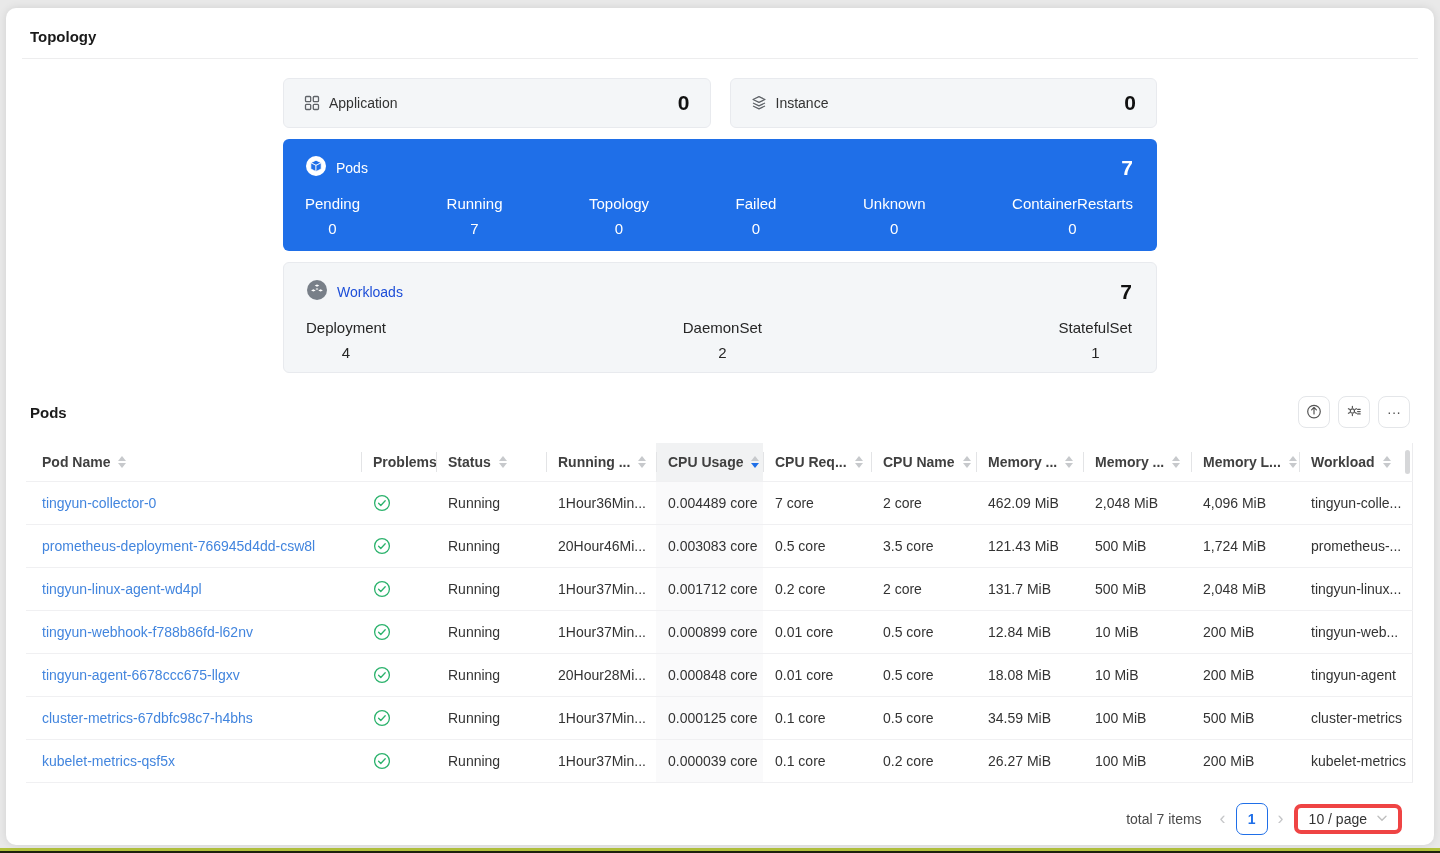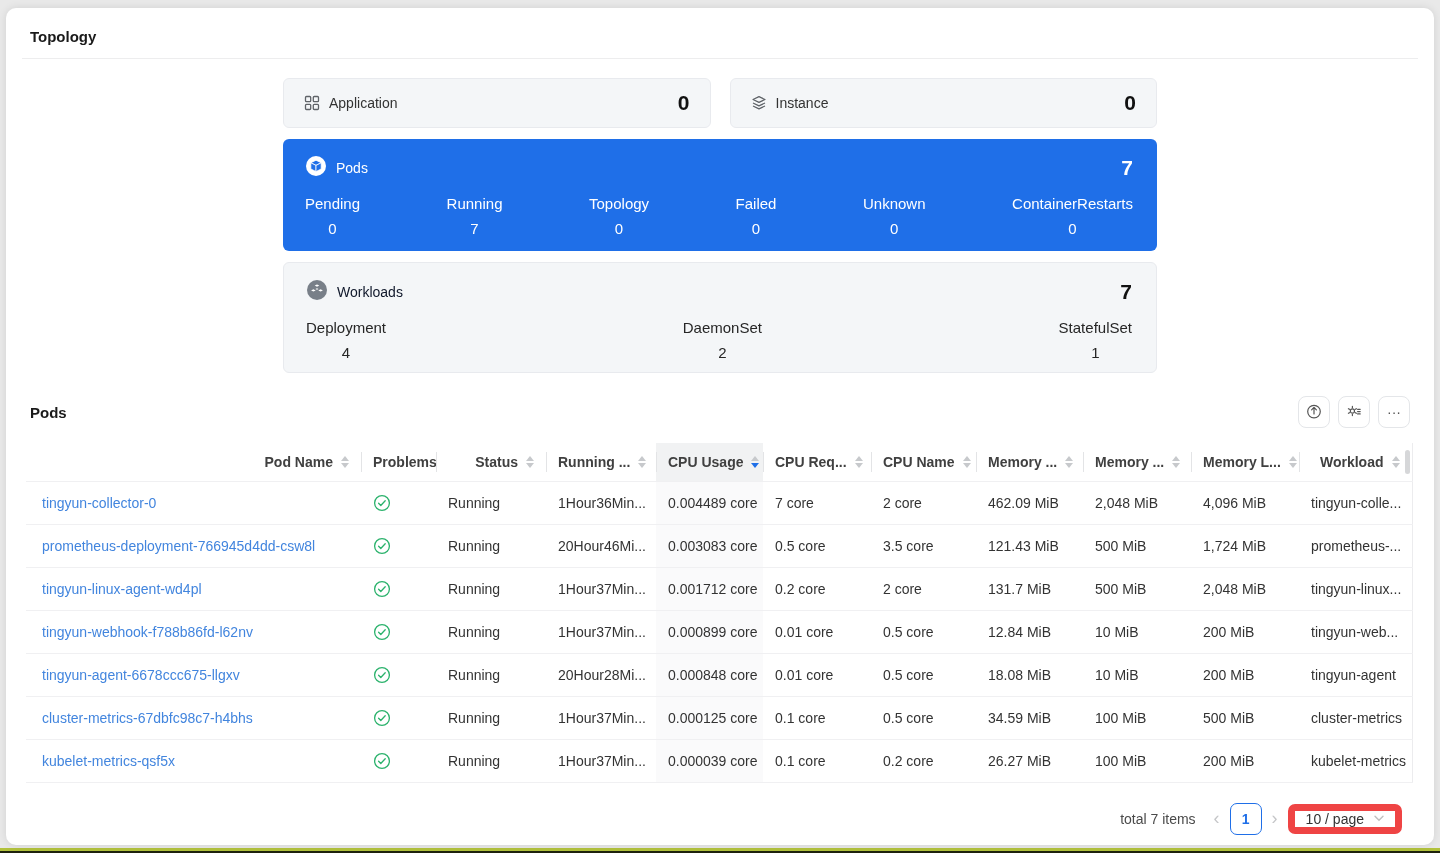--- a/index.html
+++ b/index.html
@@ -40,42 +40,42 @@
     padding:0 20px;
   }
   .mini-card .icon{display:flex;align-items:center;color:#5f6368;}
   .mini-card .label{margin-left:9px;font-size:14px;color:#333;}
   .mini-card .big-num{margin-left:auto;font-size:21px;font-weight:700;color:#111;}
   .big-card{margin-top:11px;border-radius:6px;padding:16px 24px 0 22px;height:112px;}
   .big-card.blue{background:var(--blue);color:#fff;}
   .big-card.gray{background:var(--card-bg);border:1px solid var(--card-border);height:111px;}
   .big-card .card-top{display:flex;align-items:center;}
   .big-card .label{margin-left:9px;font-size:14px;}
-  .big-card.gray .label{color:#0f172a;}
+  .big-card.gray .label{color:#1d4ed8;}
   .big-card .big-num{margin-left:auto;font-size:21px;font-weight:700;}
   .big-card.blue .big-num{color:#fff;}
   .big-card.gray .big-num{color:#111;}
   .stats{display:flex;justify-content:space-between;margin-top:15px;text-align:center;}
   .stat-label{font-size:15px;}
   .stat-value{font-size:15px;margin-top:8px;}
   .big-card.gray .stat-label,.big-card.gray .stat-value{color:#262626;}
   
   .section-head{display:flex;align-items:center;padding:23px 24px 15px;}
   .section-title{font-size:15px;font-weight:700;color:#1a1a1a;}
   .toolbar{margin-left:auto;display:flex;gap:8px;}
   .tool-btn{
     width:32px;height:32px;border:1px solid #e4e6e9;border-radius:8px;background:#fff;
     display:flex;align-items:center;justify-content:center;color:#555;cursor:pointer;
     font-size:14px;
   }
   
   .table-wrap{margin:0 20px;position:relative;}
   table{width:100%;border-collapse:collapse;table-layout:fixed;font-size:14px;}
   thead th{
-    height:38px;font-weight:700;color:var(--head-text);text-align:right;
+    height:38px;font-weight:700;color:var(--head-text);text-align:left;
     padding:0 12px;position:relative;border-bottom:1px solid var(--row-border);
     background:#fff;white-space:nowrap;overflow:hidden;
   }
   thead th:first-child{padding-left:16px;}
   thead th.sorted{background:#f1f2f3;}
   thead th:not(.spacer):not(:first-child)::before{
     content:"";position:absolute;left:0;top:9px;bottom:9px;width:1px;background:#e3e4e6;
   }
   .th-inner{display:inline-flex;align-items:center;max-width:100%;}
   .th-label{white-space:nowrap;}
@@ -98,21 +98,21 @@
   
   .pagination{display:flex;align-items:center;justify-content:flex-end;gap:1px;margin:20px 32px 0;}
   .total-text{color:#4a4a4a;margin-right:8px;}
   .pg-arrow{width:24px;height:32px;display:flex;align-items:center;justify-content:center;
     color:#c5c6c8;font-size:18px;cursor:pointer;user-select:none;}
   .pg-current{
     width:32px;height:32px;border:1px solid var(--blue);border-radius:7px;color:var(--blue);
     font-weight:600;display:flex;align-items:center;justify-content:center;background:#fff;cursor:pointer;
   }
   .pg-size{
-    height:30px;border:7px solid #ef4444;border-radius:7px;background:#fff;color:#333;
+    height:30px;border:4px solid #ef4444;border-radius:7px;background:#fff;color:#333;
     display:flex;align-items:center;gap:10px;padding:0 11px;cursor:pointer;
   }
   .pg-size .chev{display:flex;color:#bfbfbf;}
 </style>
 </head>
 <body>
 
 <div class="strip-accent"></div>
 <div class="strip-dark"></div>
 

